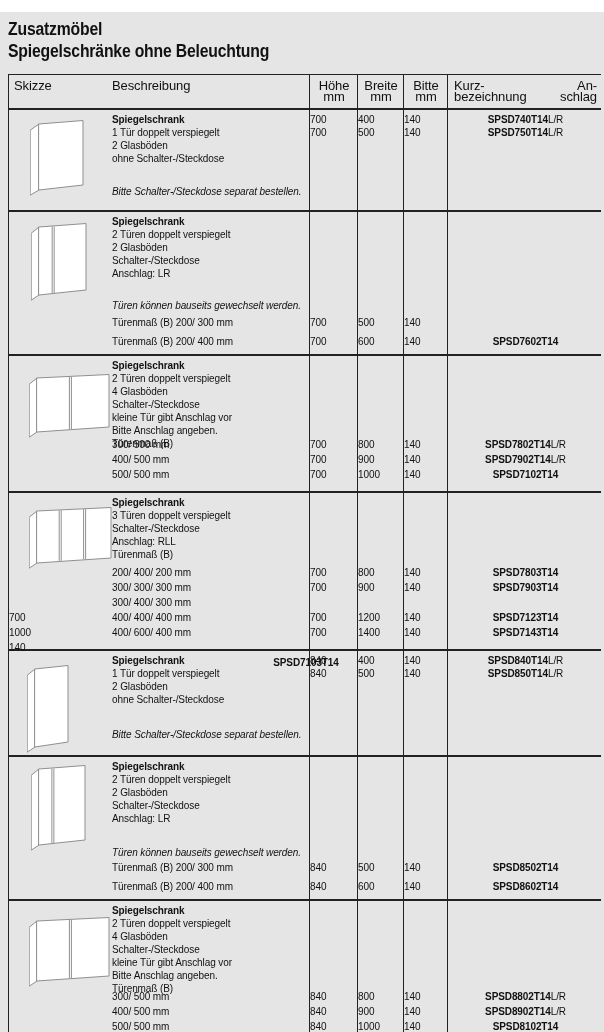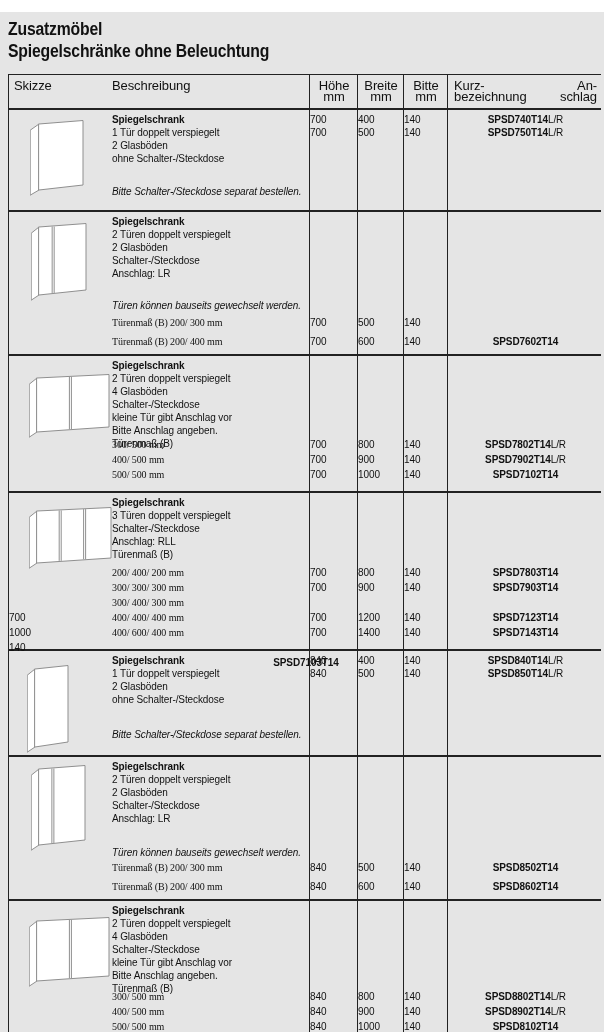--- a/index.html
+++ b/index.html
@@ -32,21 +32,21 @@
   .desc{position:absolute;left:95px;top:3px;width:206px;padding-left:8px;box-sizing:border-box;line-height:13px;}
   .desc .ttl{font-weight:bold;}
   .note{position:absolute;left:103px;font-style:italic;line-height:12px;}
   .sketch{position:absolute;}
   .sketch path,.sketch line,.sketch polygon{stroke:#8f8f8f;stroke-width:1;fill:#fff;stroke-linejoin:round;stroke-linecap:round;}
 
   .variants{position:absolute;left:0;right:0;}
   .variants.top{top:3px;}
   .variants.bottom{bottom:0;}
   .vrow{display:flex;}
-  .vlabel{margin-left:103px;width:198px;box-sizing:border-box;font-family:Liberation Serif, serif;}
+  .vlabel{margin-left:103px;width:198px;box-sizing:border-box;}
   .vnum{text-align:left;}
   .v-hoehe{width:48px;}
   .v-breite{width:46px;}
   .v-tiefe{width:44px;}
   .vkurz{flex:1;display:flex;justify-content:center;padding:0 4px 0 6px;}
   .vcode{font-weight:bold;}
 </style>
 </head>
 <body>
 

